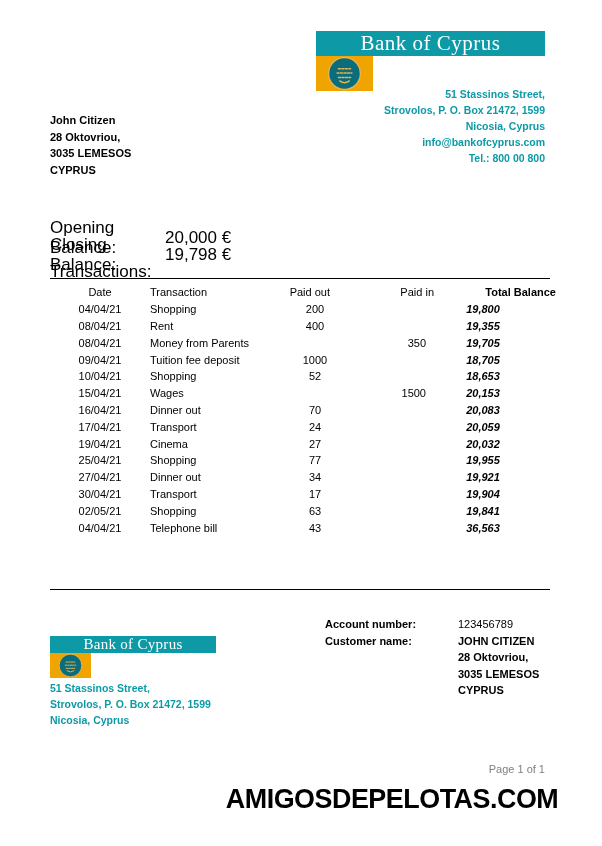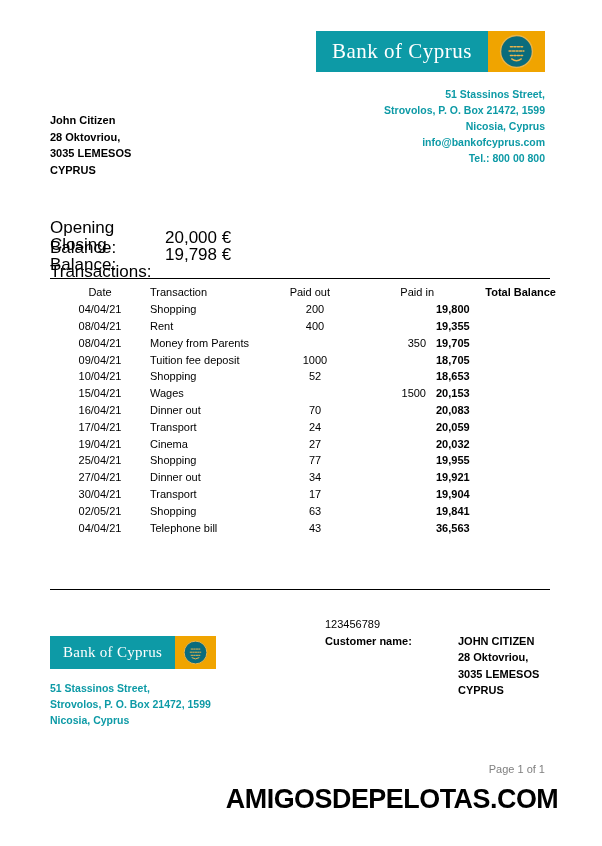--- a/index.html
+++ b/index.html
@@ -9,21 +9,21 @@
     --gold-text:#E9B44C;
     --gray:#7F7F7F;
   }
   html,body{margin:0;padding:0;background:#ffffff;}
   .page{
     position:relative;width:602px;height:846px;background:#fff;
     font-family:"Liberation Sans","DejaVu Sans",sans-serif;color:#000;overflow:hidden;
   }
 
   
-  .logo{position:absolute;display:flex;}
+  .logo{position:absolute;display:flex;flex-direction:column;}
   .logo-top{left:316px;top:31px;width:229px;height:41px;}
   .logo-bottom{left:50px;top:636px;width:166px;height:33px;}
   .logo-bar{
     flex:1;background:var(--teal);color:#fff;display:flex;align-items:center;justify-content:center;
     font-family:"Liberation Serif","DejaVu Serif",serif;
   }
   .logo-top .logo-bar{font-size:21px;letter-spacing:.5px;}
   .logo-bottom .logo-bar{font-size:15px;letter-spacing:.3px;}
   .logo-gold{background:var(--gold);display:flex;align-items:center;justify-content:center;}
   .logo-top .logo-gold{width:57px;}
@@ -60,21 +60,21 @@
   .c0{width:100px;text-align:center;}
   .c1{width:130px;text-align:left;}
   .c2{width:50px;}
   .c3{width:100px;}
   .c4{width:120px;}
   th.c2{text-align:right;padding-right:4px;}
   td.c2{text-align:center;padding-left:16px;}
   th.c3{text-align:right;padding-right:2px;}
   td.c3{text-align:right;padding-right:10px;}
   th.c4{text-align:right;font-weight:bold;padding-right:12px;}
-  td.c4{text-align:left;font-weight:bold;padding-right:38px;}
+  td.c4{text-align:center;font-weight:bold;padding-right:38px;font-style:italic;}
 
   
   .account-block{position:absolute;left:325px;top:616px;font-size:11px;line-height:16.5px;}
   .account-row{display:flex;align-items:flex-start;}
   .account-label{width:133px;font-weight:bold;}
   .account-value{font-weight:normal;}
   .customer-name-lines div{font-weight:bold;}
 
   .footer-address{
     position:absolute;left:50px;top:680px;color:var(--teal);font-weight:bold;
@@ -246,20 +246,21 @@
           <td class="c3"></td>
           <td class="c4">36,563</td>
         </tr>
       </tbody>
   </table>
 
   <div class="rule rule-bottom"></div>
 
   <div class="account-block">
     <div class="account-row">
+      <span class="account-label">Account number:</span>
       <span class="account-value">123456789</span>
     </div>
     <div class="account-row">
       <span class="account-label">Customer name:</span>
       <div class="customer-name-lines">
         <div>JOHN CITIZEN</div>
         <div>28 Oktovriou,</div>
         <div>3035 LEMESOS</div>
         <div>CYPRUS</div>
       </div>

